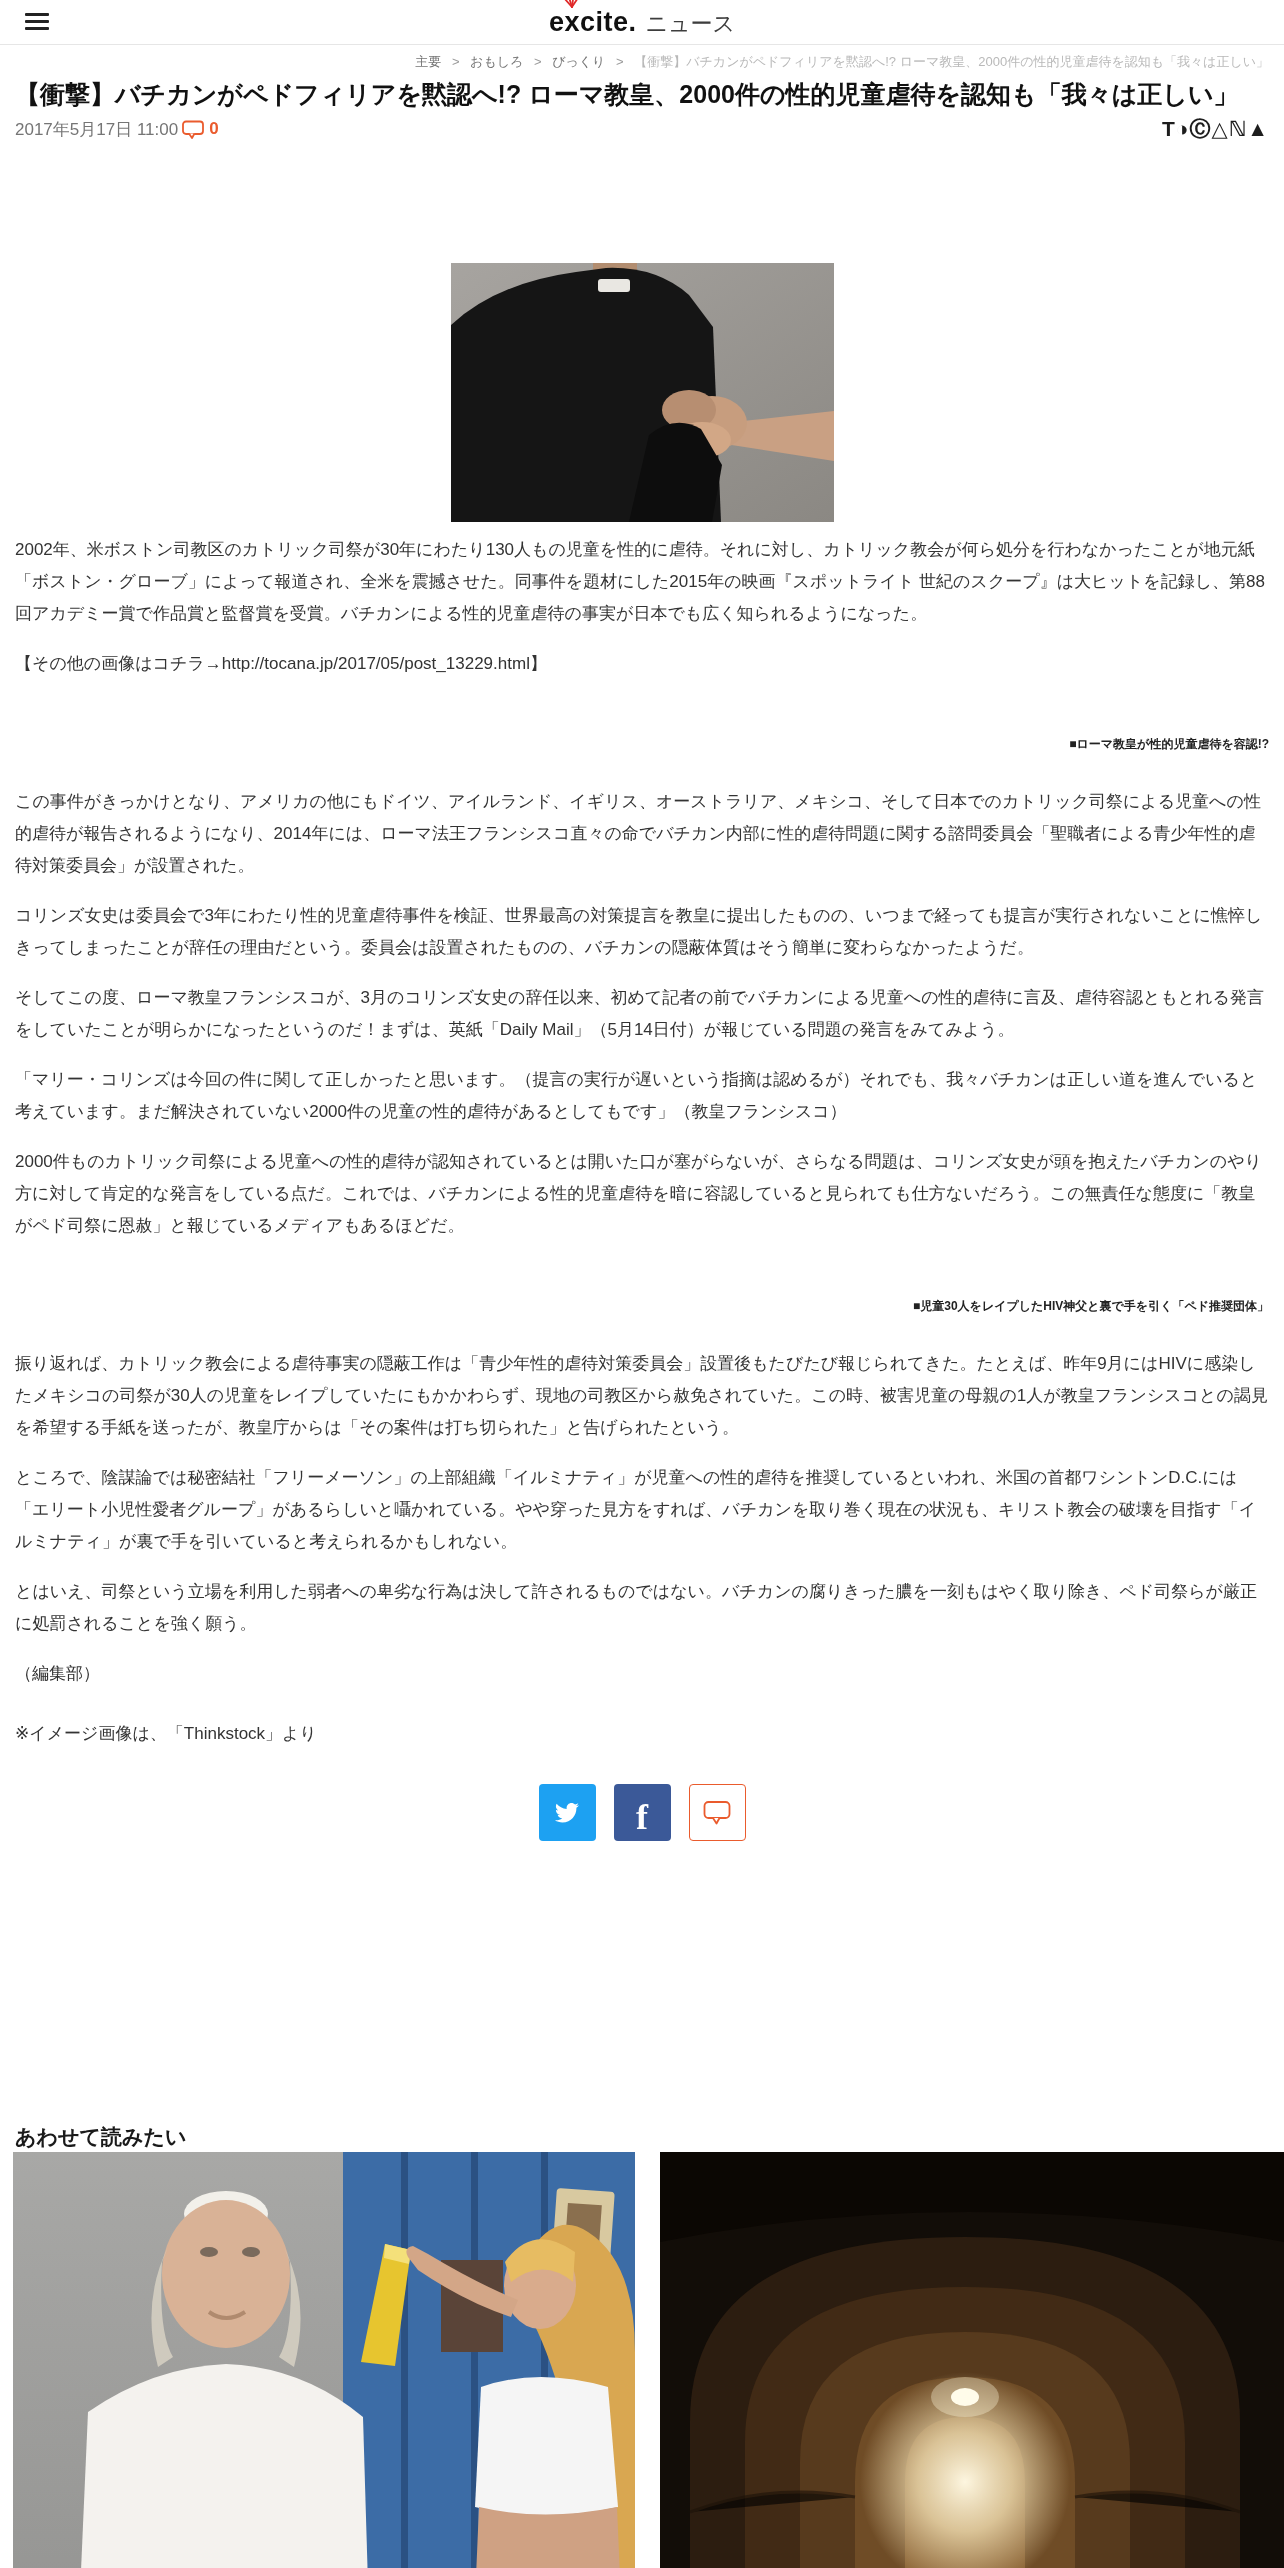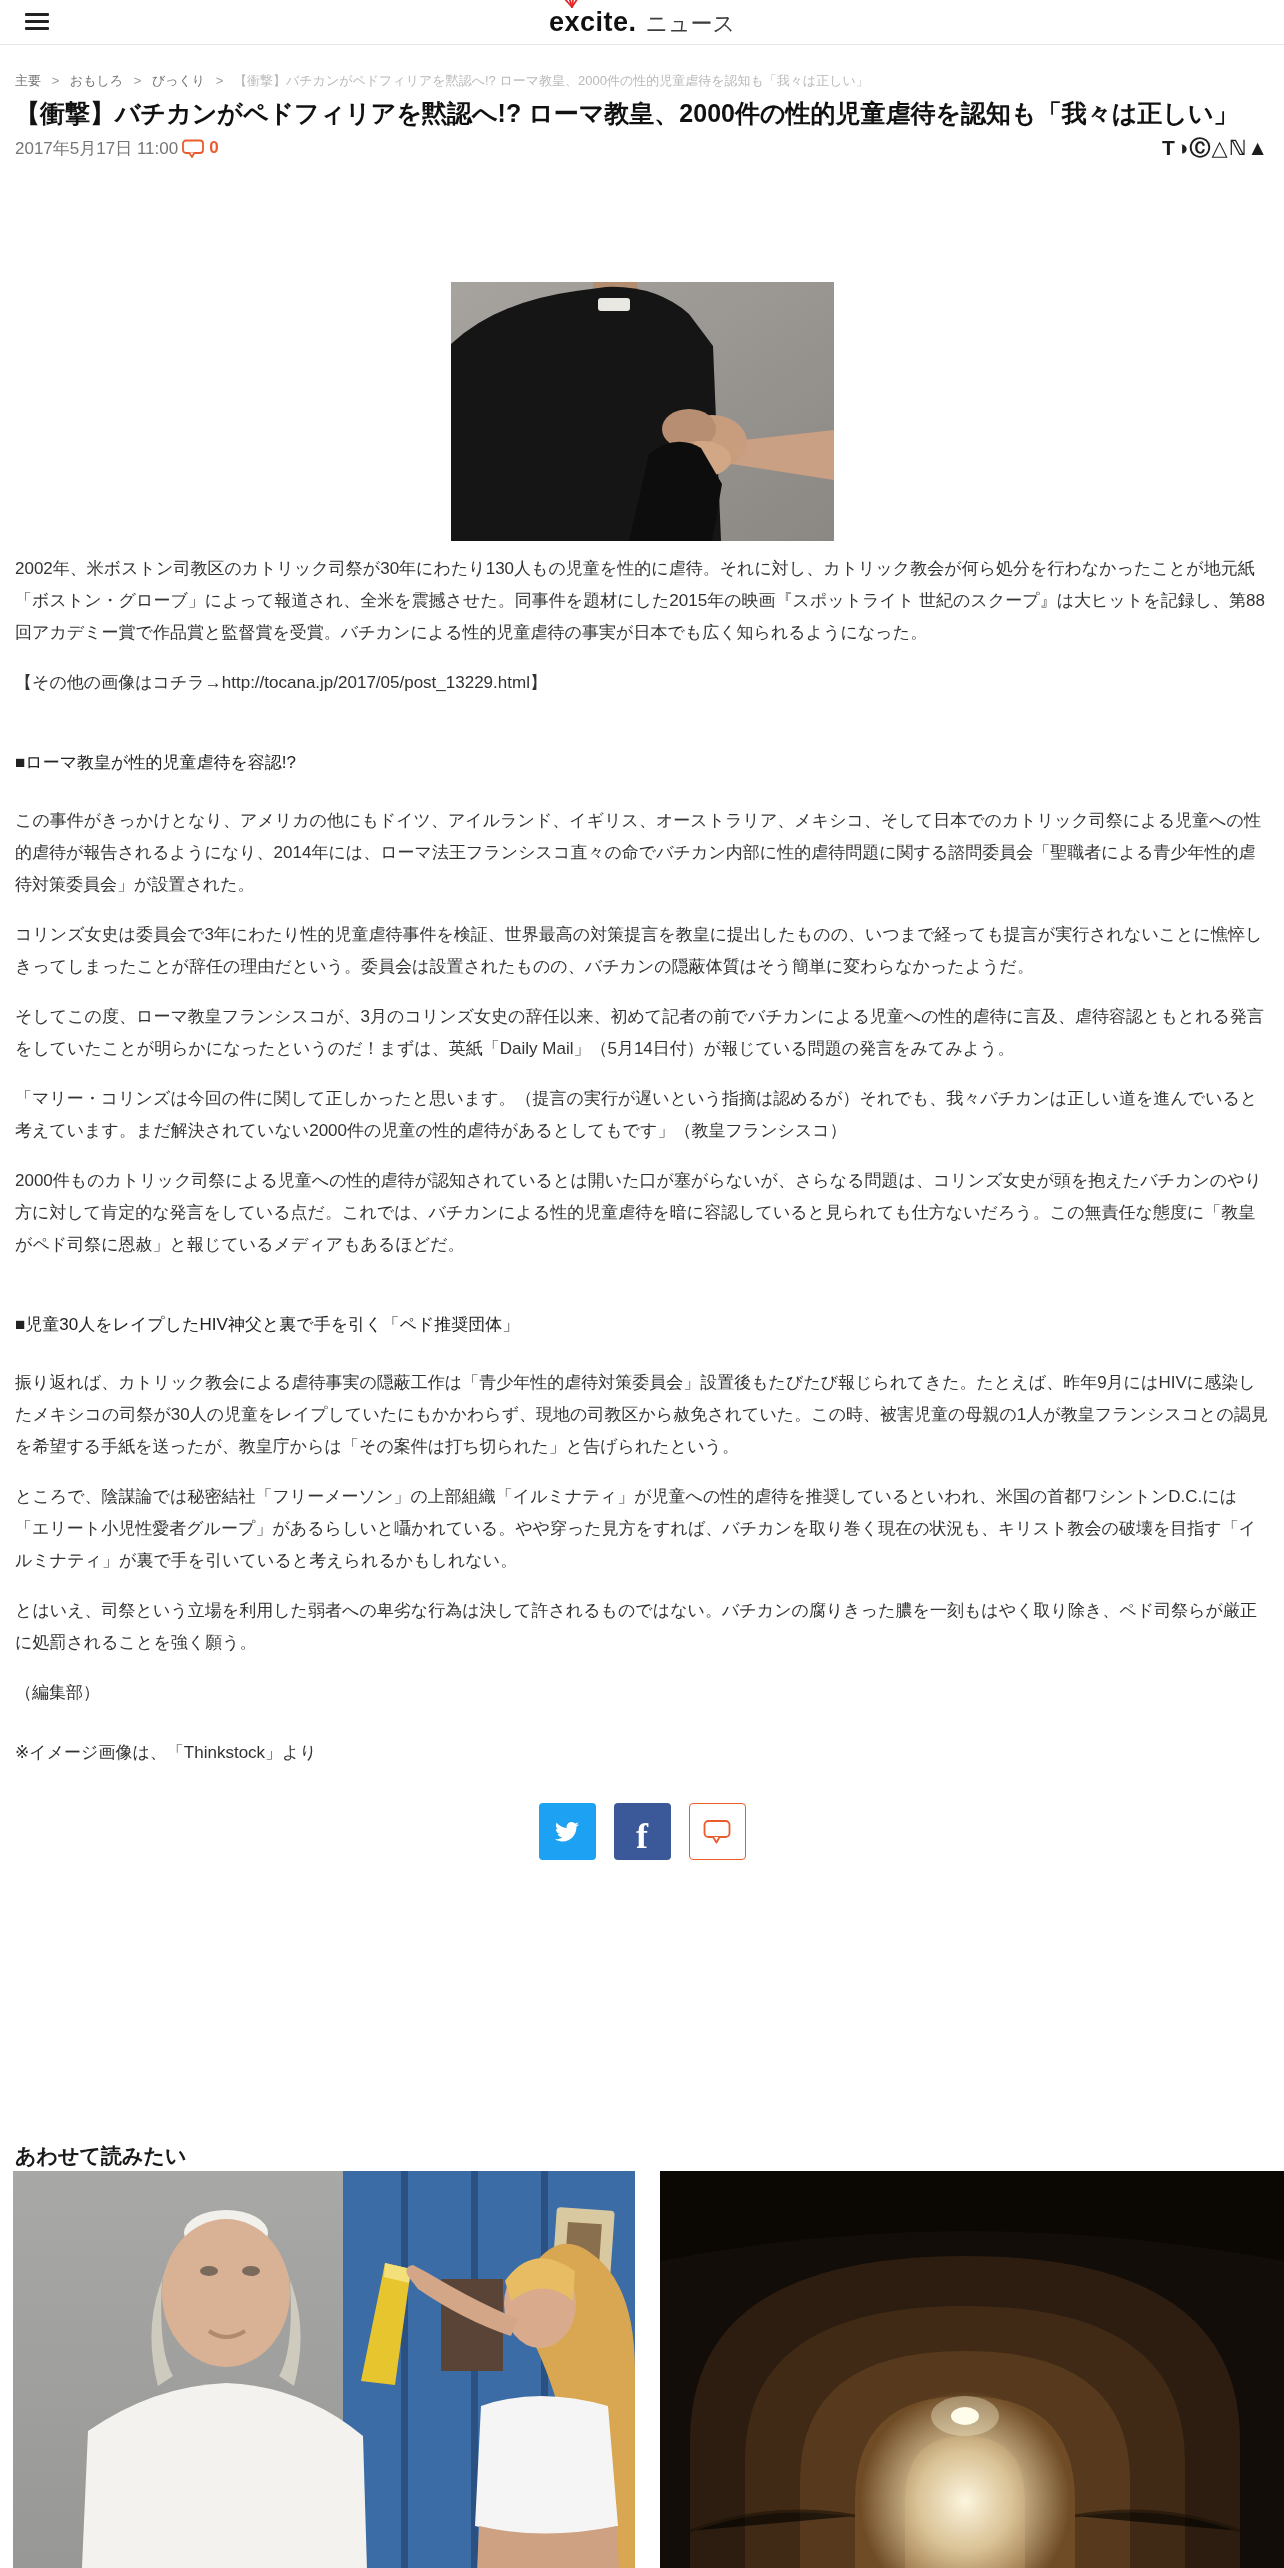--- a/index.html
+++ b/index.html
@@ -12,21 +12,21 @@
   .hamburger { position: absolute; left: 25px; top: 13px; width: 24px; height: 19px; cursor: pointer; }
   .hamburger span { display: block; height: 3px; background: #222; margin-bottom: 4px; border-radius: 1px; }
   .logo { position: absolute; left: 50%; transform: translateX(-50%); top: 7px; display: flex; align-items: baseline; cursor: pointer; white-space: nowrap; }
   .logo-excite { font-weight: 700; font-size: 27px; color: #111; letter-spacing: 0.5px; }
   .logo-x { position: relative; display: inline-block; }
   .sparkle { position: absolute; left: -2px; top: -11px; width: 18px; height: 12px; }
   .logo-dot { font-weight: 700; font-size: 27px; color: #111; }
   .logo-news { font-size: 22px; color: #3d3d3d; margin-left: 9px; }
 
   
-  .breadcrumb { margin: 27px 15px 0; font-size: 13px; color: #757575; white-space: nowrap; overflow: hidden; }
+  .breadcrumb { margin: 8px 15px 0; font-size: 13px; color: #757575; white-space: nowrap; overflow: hidden; text-align: right; }
   .breadcrumb .sep { color: #9a9a9a; margin: 0 7px; }
   .crumb { color: #757575; cursor: pointer; }
   .crumb-current { color: #b9b9b9; }
 
   
   .article-title { margin: 9px 15px 0; font-size: 25px; line-height: 28px; font-weight: 700; color: #111; white-space: nowrap; overflow: hidden; }
   .meta-row { margin: 9px 15px 0; display: flex; justify-content: space-between; align-items: center; height: 24px; }
   .meta-left { display: flex; align-items: center; gap: 4px; }
   .article-date { font-size: 17px; color: #757575; }
   .comment-link { display: flex; align-items: center; gap: 5px; cursor: pointer; }
@@ -34,21 +34,21 @@
   .tocana-logo { font-size: 21px; font-weight: 600; letter-spacing: 1px; color: #1d1d1d; cursor: pointer; }
 
   
   .figure { margin-top: 122px; text-align: center; }
   .figure svg { width: 383px; height: 259px; display: inline-block; vertical-align: top; }
 
   
   .article-body { margin: 12px 15px 0; font-size: 17px; line-height: 32px; color: #333; }
   .article-body p { margin-top: 18px; }
   .article-body p.first { margin-top: 0; }
-  .article-body .section-heading { margin-top: 48px; margin-bottom: 26px; font-size: 17px; font-weight: 400; color: #222; }
+  .article-body .section-heading { margin-top: 48px; margin-bottom: 26px; font-size: 12px; font-weight: 700; color: #222; text-align: right; }
   .article-body .editor-line { margin-top: 18px; }
   .article-body .credit-line { margin-top: 28px; }
 
   
   .share-row { display: flex; justify-content: center; gap: 18px; margin-top: 34px; }
   .share-btn { width: 57px; height: 57px; border-radius: 4px; display: flex; align-items: center; justify-content: center; cursor: pointer; }
   .share-twitter { background: #1da1f2; }
   .share-facebook { background: #3b5998; }
   .share-comment { background: #fff; border: 1px solid #ea5b2d; }
   .fb-f { color: #fff; font-size: 36px; font-weight: 700; font-family: "Liberation Serif", serif; line-height: 1; margin-top: 8px; }

